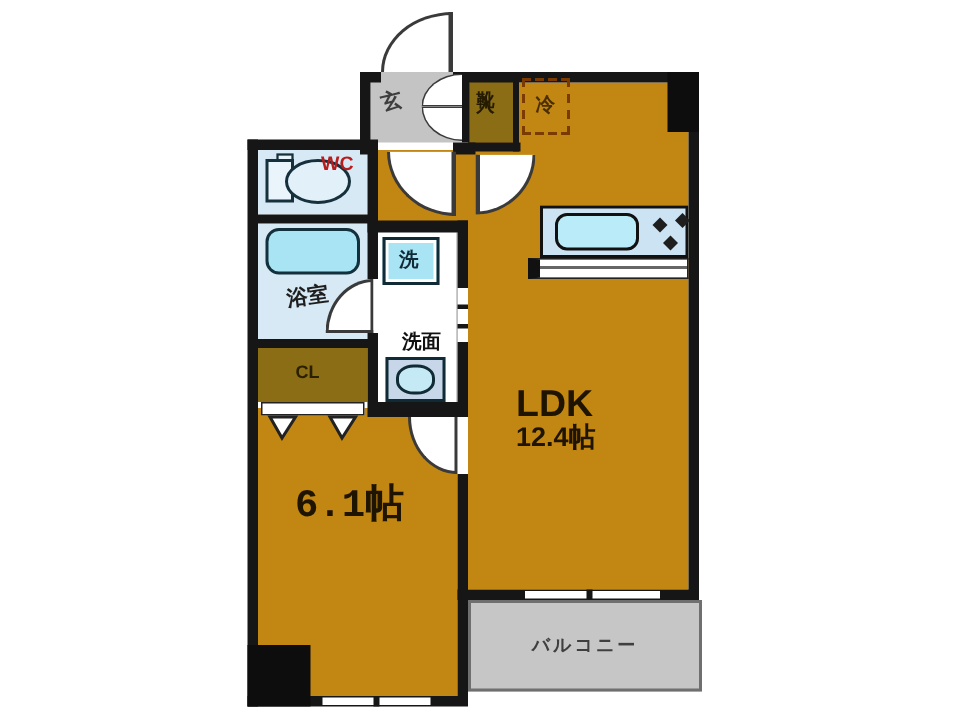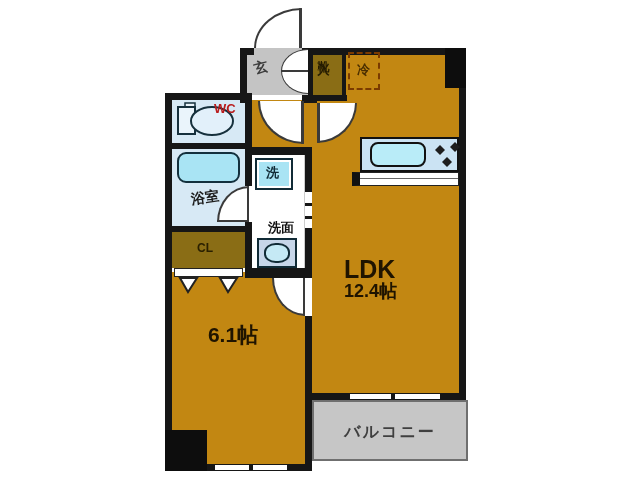--- a/index.html
+++ b/index.html
@@ -90,27 +90,27 @@
 
   <div class="abs label" style="left:254px;top:60px;font-size:14px;font-weight:bold;color:#3E3E3E;transform:rotate(-14deg);">玄</div>
   <div class="abs label" style="left:317px;top:51px;font-size:12px;font-weight:bold;color:#241B00;writing-mode:vertical-rl;letter-spacing:2px;">靴入</div>
   <div class="abs label" style="left:357px;top:63px;font-size:13px;font-weight:bold;color:#4A2E00;">冷</div>
   <div class="abs label" style="left:214px;top:102px;font-size:13px;font-weight:bold;color:#b91c1c;">WC</div>
   <div class="abs label" style="left:191px;top:190px;font-size:14px;font-weight:bold;color:#1E1E1E;transform:rotate(-8deg);">浴室</div>
   <div class="abs label" style="left:266px;top:166px;font-size:13px;font-weight:bold;color:#112B36;">洗</div>
   <div class="abs label" style="left:268px;top:221px;font-size:13px;font-weight:bold;color:#111;">洗面</div>
   <div class="abs label" style="left:197px;top:242px;font-size:12px;font-weight:bold;color:#2A2000;">CL</div>
   <div class="abs label" style="left:178px;top:324px;width:110px;text-align:center;color:#1F1400;font-weight:bold;">
-    <div style="font-size:21px;">6.1帖</div>
+    <div style="font-size:26px;font-family:Liberation Mono, monospace;">6.1帖</div>
   </div>
   <div class="abs label" style="left:344px;top:232px;color:#1F1400;font-weight:bold;margin-top:24px;">
     <div style="font-size:25px;">LDK</div>
     <div style="font-size:18px;">12.4帖</div>
   </div>
-  <div class="abs label" style="left:312px;top:424px;width:156px;text-align:center;font-size:16px;font-weight:bold;color:#3F3F3F;letter-spacing:2px;">バルコニー</div>
+  <div class="abs label" style="left:312px;top:424px;width:156px;text-align:center;font-size:12px;font-weight:bold;color:#3F3F3F;letter-spacing:2px;">バルコニー</div>
 
   <svg id="svg-overlay" width="640" height="480" viewBox="0 0 640 480">
     <g>
       <rect x="185" y="103" width="10" height="7" fill="#EAF4FB" stroke="#16303C" stroke-width="1.5"></rect>
       <rect x="178" y="107" width="17" height="27" fill="#EAF4FB" stroke="#16303C" stroke-width="2"></rect>
       <ellipse cx="212" cy="121" rx="21" ry="14" fill="#E2F0FA" stroke="#16303C" stroke-width="2"></ellipse>
     </g>
     <g fill="#1E1E1E">
       <polygon points="440,145 445,150 440,155 435,150"></polygon>
       <polygon points="455,142 460,147 455,152 450,147"></polygon>

